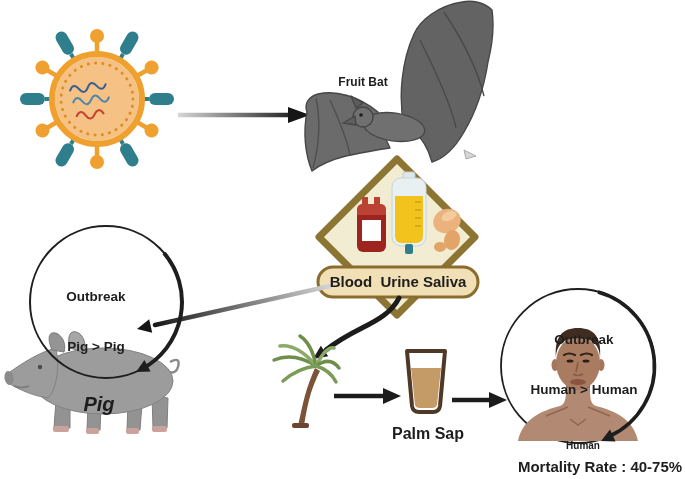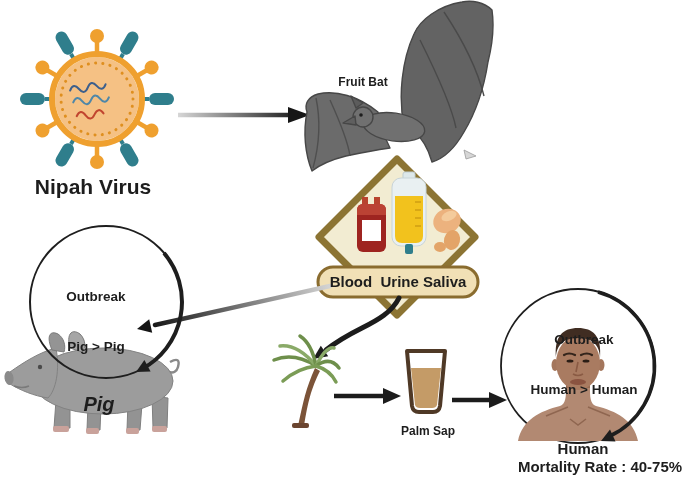--- a/index.html
+++ b/index.html
@@ -12,23 +12,23 @@
     position:absolute; transform:translateX(-50%);
     font-weight:700; color:#1d1d1d; text-align:center;
     white-space:pre; line-height:1.25;
   }
   .lbl-virus    { left:93px;  top:174px; font-size:21px; }
   .lbl-bat      { left:363px; top:75px;  font-size:12px; }
   .lbl-pill     { left:398px; top:273px; font-size:15px; }
   .lbl-pig-outbreak   { left:96px;  top:255px; font-size:13.5px; }
   .lbl-pig      { left:99px;  top:392px; font-size:20px;font-style:italic; }
   .lbl-palm     { left:300px; top:424px; font-size:16px; }
-  .lbl-sap      { left:428px; top:424px; font-size:12px; }
+  .lbl-sap      { left:428px; top:424px; font-size:16px; }
   .lbl-human-outbreak { left:584px; top:298px; font-size:13.5px; }
-  .lbl-human    { left:583px; top:440px; font-size:15px; }
+  .lbl-human    { left:583px; top:440px; font-size:10px; }
   .lbl-mortality{ left:600px; top:458px; font-size:15px;text-align:right; }
 </style>
 </head>
 <body>
 
 <div class="canvas">
 
 <svg class="art" width="685" height="479" viewBox="0 0 685 479">
   <defs>
     <linearGradient id="gvb" x1="177" y1="115" x2="300" y2="115" gradientUnits="userSpaceOnUse">
@@ -241,21 +241,20 @@
     <path d="M 578,362 L 576,372 M 573,374 Q 578,377 583,374" fill="none" stroke="#8A5B44" stroke-width="1.6"></path>
     <ellipse cx="578" cy="382" rx="8" ry="3" fill="#8A5340"></ellipse>
   </g>
 
   <g>
     <path d="M 598,292 A 77 77 0 0 1 610,436" fill="none" stroke="#1e1e1e" stroke-width="3.6"></path>
     <polygon points="601,441 610,429.6 615.5,441.4" fill="#1e1e1e"></polygon>
   </g>
 </svg>
 
-<div class="lbl lbl-virus">Nipah Virus</div>
 <div class="lbl lbl-bat">Fruit Bat</div>
 <div class="lbl lbl-pill">Blood  Urine Saliva</div>
 
 <div class="lbl lbl-pig-outbreak">
   <div>Outbreak</div>
   <div>Pig &gt; Pig</div>
 </div>
 
 <div class="lbl lbl-pig">Pig</div>
 <div class="lbl lbl-sap">Palm Sap</div>

